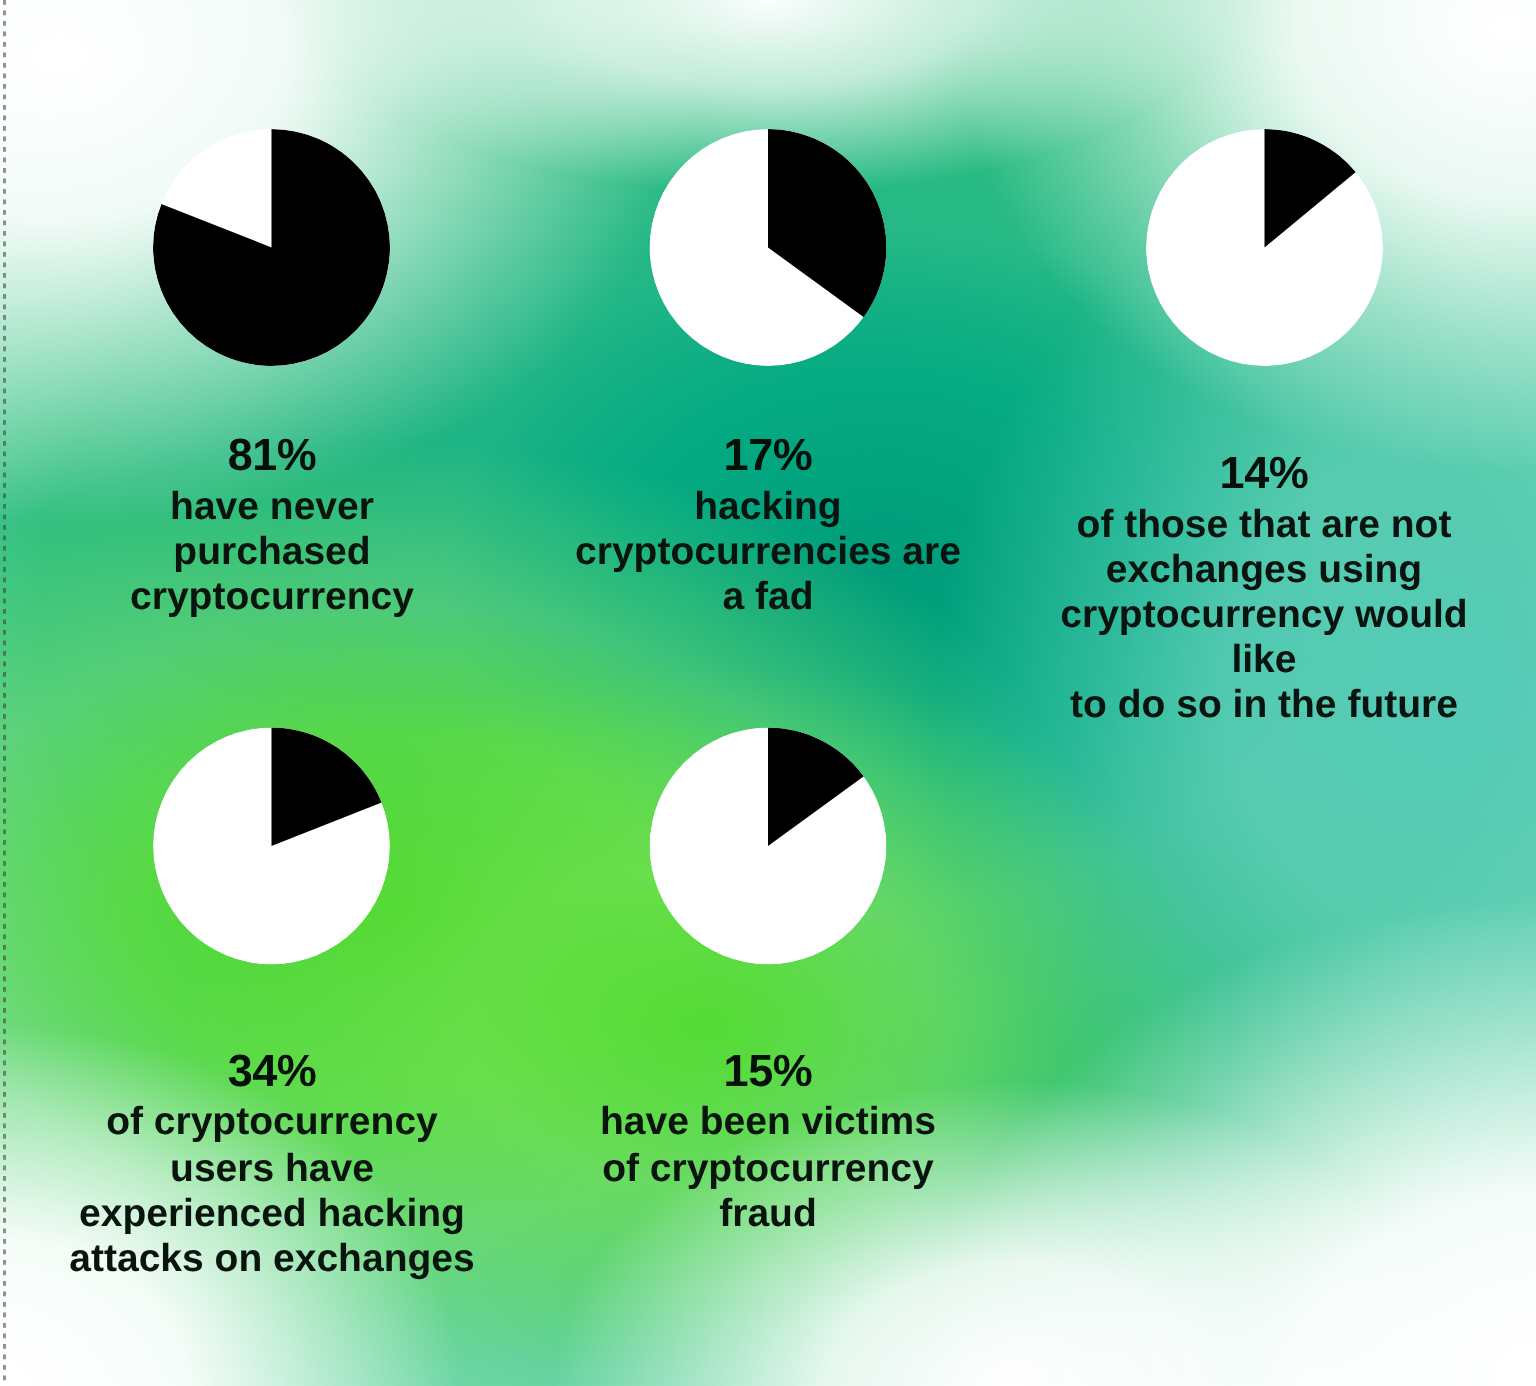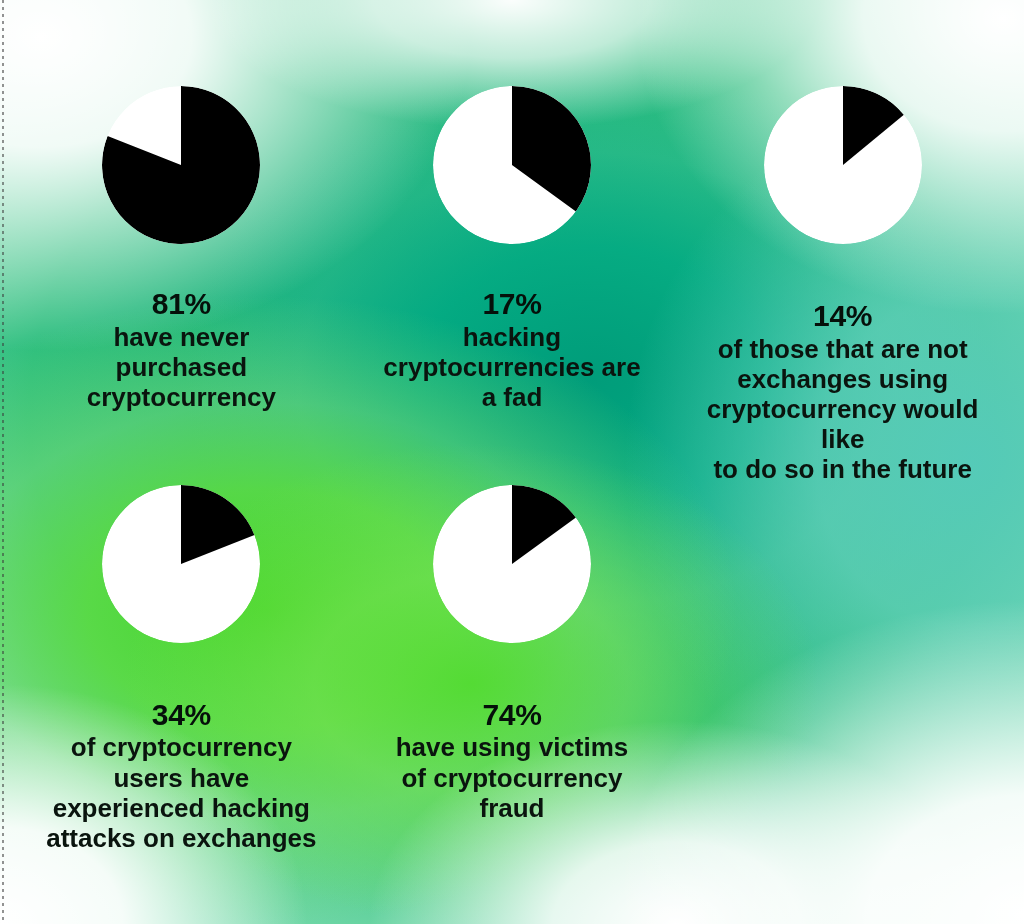--- a/index.html
+++ b/index.html
@@ -220,21 +220,21 @@
     </div>
 
     <div class="cell row2">
       <div class="pie-wrap">
         <svg class="pie" viewBox="0 0 200 200">
           <circle cx="100" cy="100" r="100" fill="#ffffff"></circle>
           <path fill="#000000" d="M 100 100 L 100 0 A 100 100 0 0 1 180.90169943749476 41.221474770752685 Z"></path>
         </svg>
       </div>
       <div class="caption">
-        <div class="pct">74%</div>
-        <div class="desc">have using victims
+        <div class="pct">15%</div>
+        <div class="desc">have been victims
 of cryptocurrency
 fraud</div>
       </div>
     </div>
 
   </div>
 </div>
 
 </body></html>

